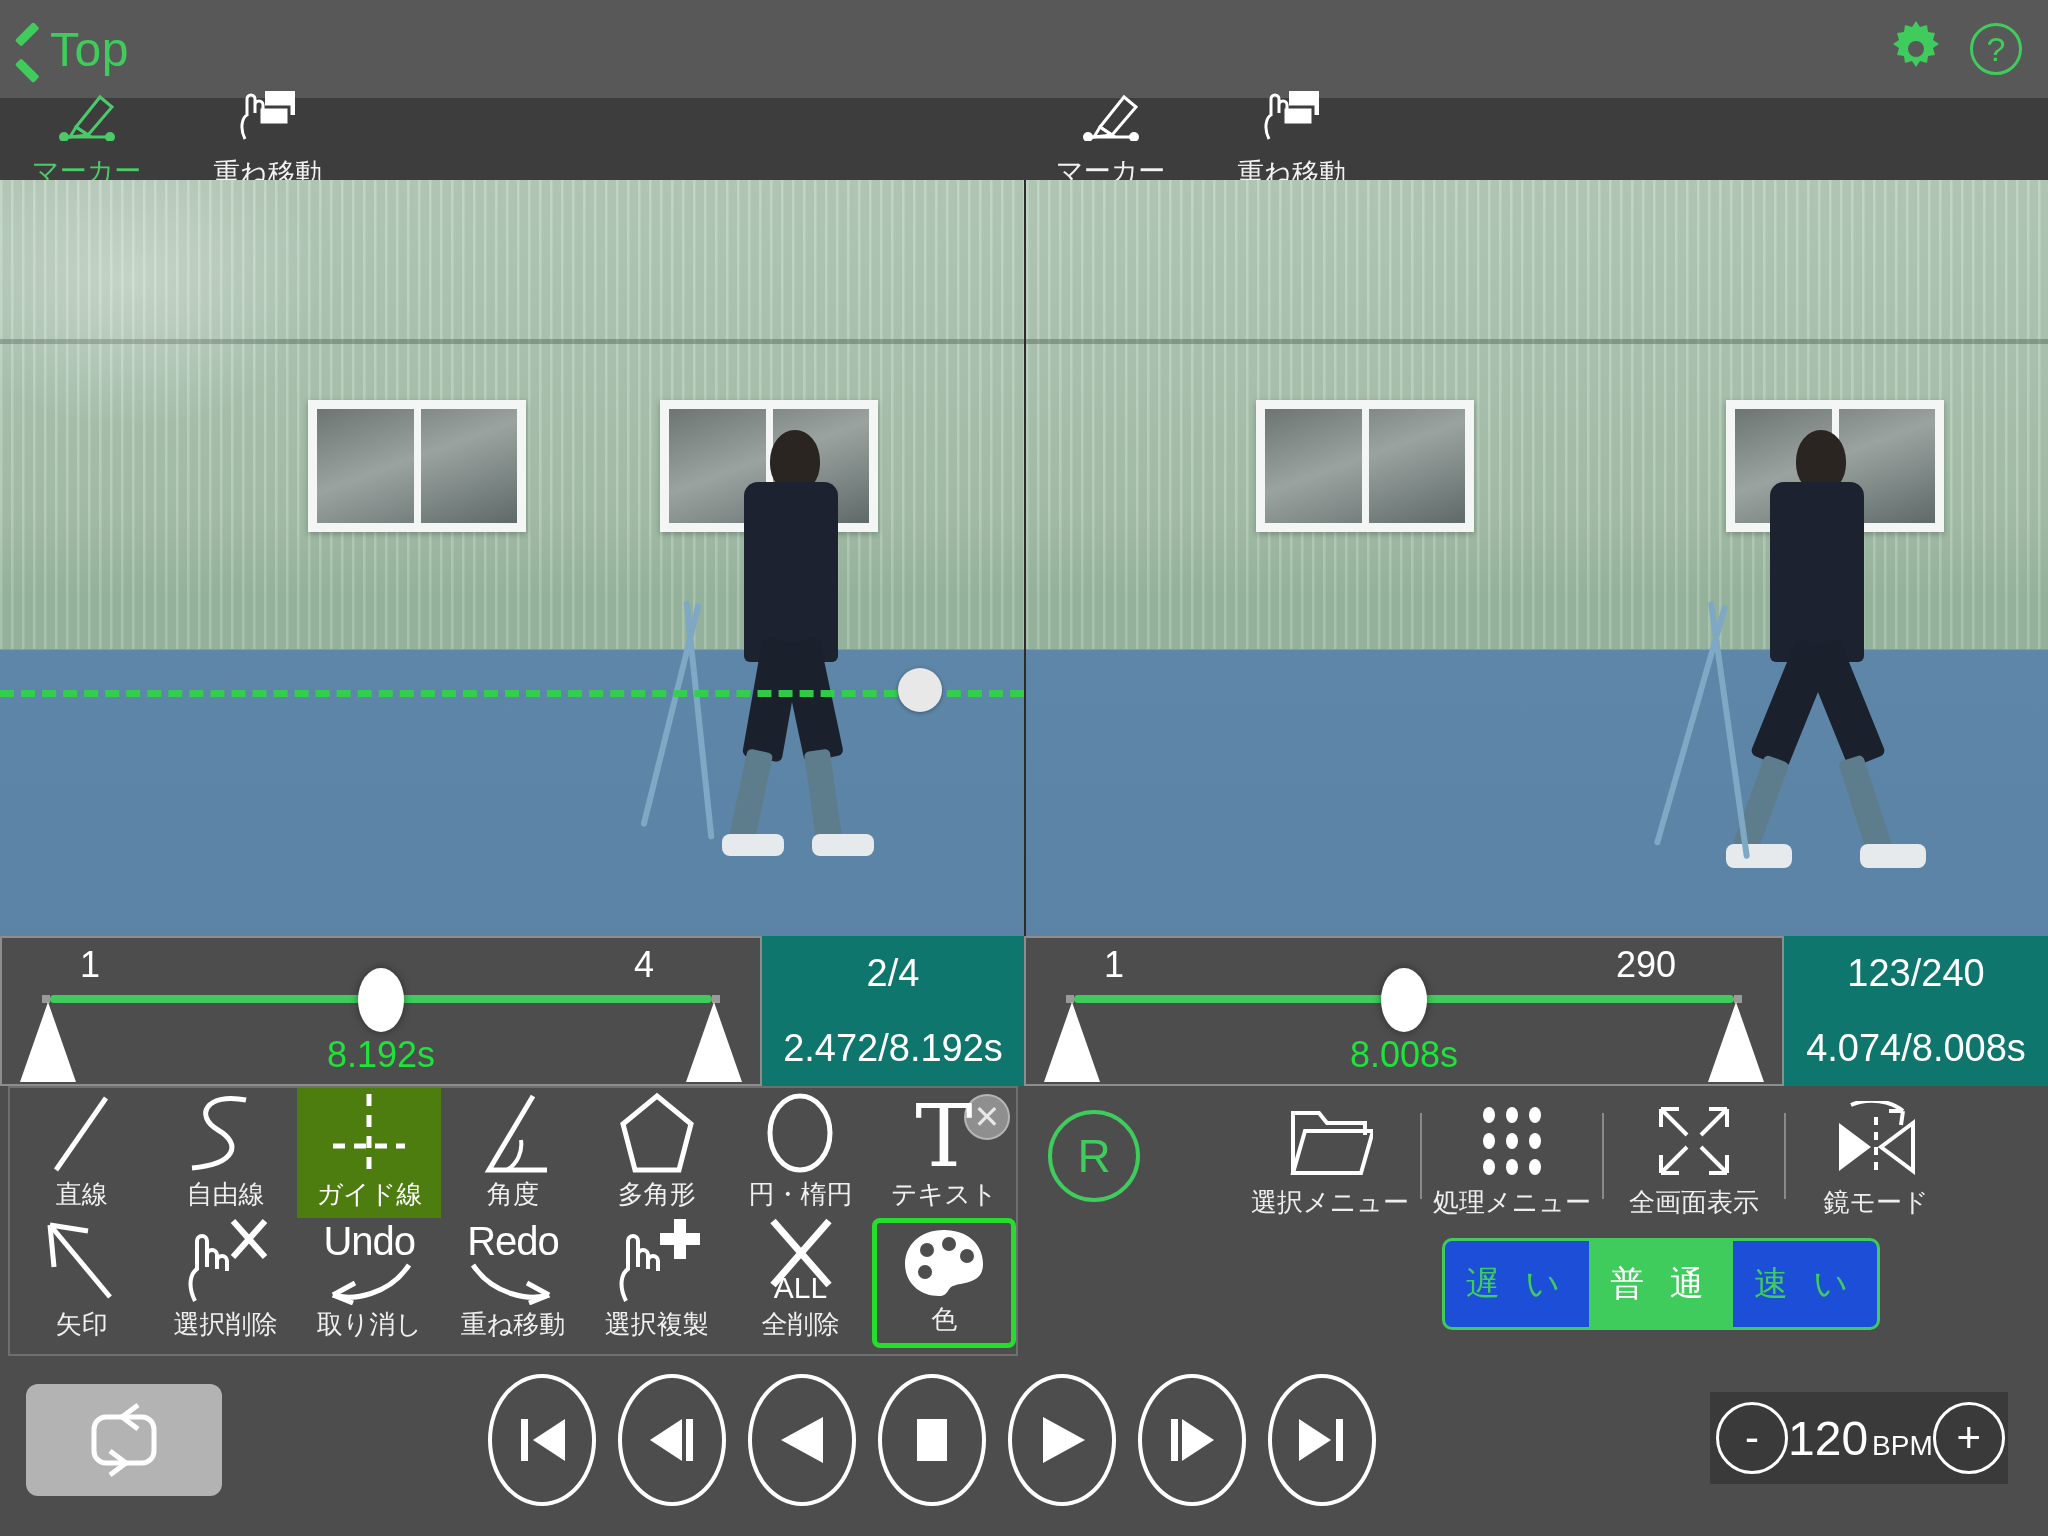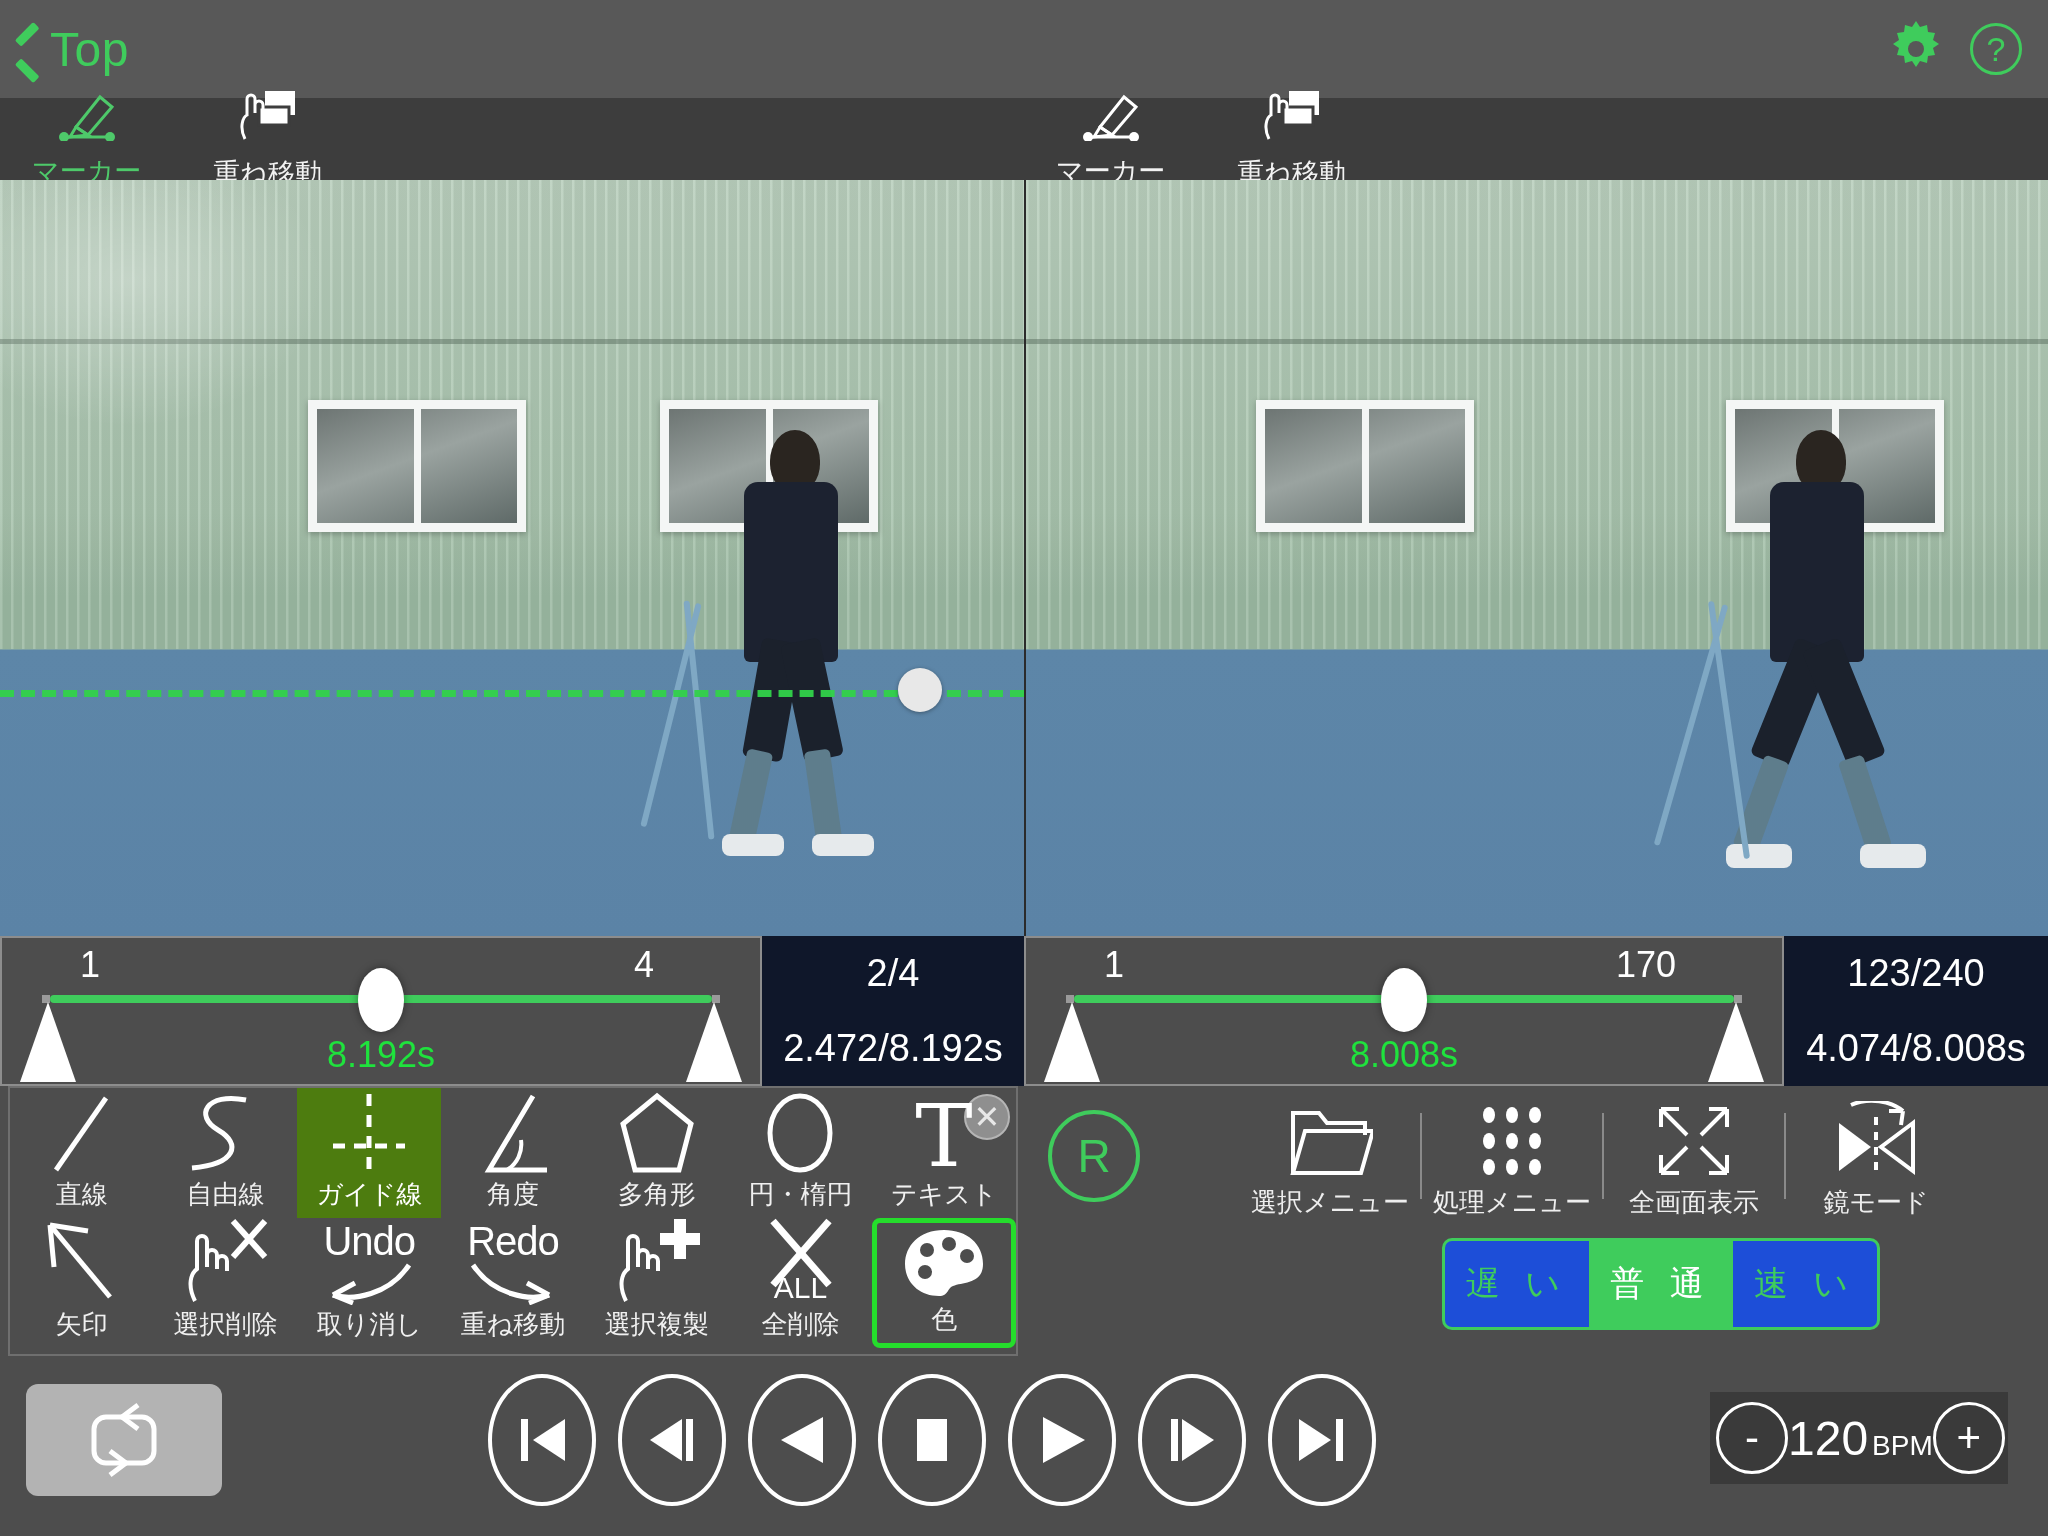--- a/index.html
+++ b/index.html
@@ -124,21 +124,21 @@
     position: absolute; top: 96px; width: 100%; text-align: center;
     color: #1fe23d; font-size: 36px;
   }
   .tri {
     position: absolute; bottom: 2px; width: 0; height: 0;
     border-left: 28px solid transparent; border-right: 28px solid transparent;
     border-bottom: 80px solid #fff;
   }
   .tri.l-side { left: 18px; } .tri.r-side { right: 18px; }
   .tl-info {
-    background: #0f172a; display: flex; flex-direction: column;
+    background: #0f766e; display: flex; flex-direction: column;
     align-items: center; justify-content: space-around; color: #fff;
   }
   .tl-info.l { width: 262px; } .tl-info.r { width: 264px; }
   .tl-info .frames { font-size: 38px; }
   .tl-info .times  { font-size: 38px; }
 
   
   .toolpanel {
     position: absolute; top: 1086px; left: 8px; width: 1010px; height: 270px;
     background: #4d4d4d; border: 2px solid #6f6f6f;
@@ -338,21 +338,21 @@
       </div>
       <div class="tl-info l">
         <span class="frames">2/4</span>
         <span class="times">2.472/8.192s</span>
       </div>
     </div>
 
     <div class="tl-block">
       <div class="tl-main r">
         <span class="tl-num start">1</span>
-        <span class="tl-num end-r">170</span>
+        <span class="tl-num end-r">290</span>
         <div class="tl-track"></div>
         <div class="tl-knob" style="left:50%;"></div>
         <div class="tl-dur">8.008s</div>
         <div class="tri l-side"></div>
         <div class="tri r-side"></div>
       </div>
       <div class="tl-info r">
         <span class="frames">123/240</span>
         <span class="times">4.074/8.008s</span>
       </div>

